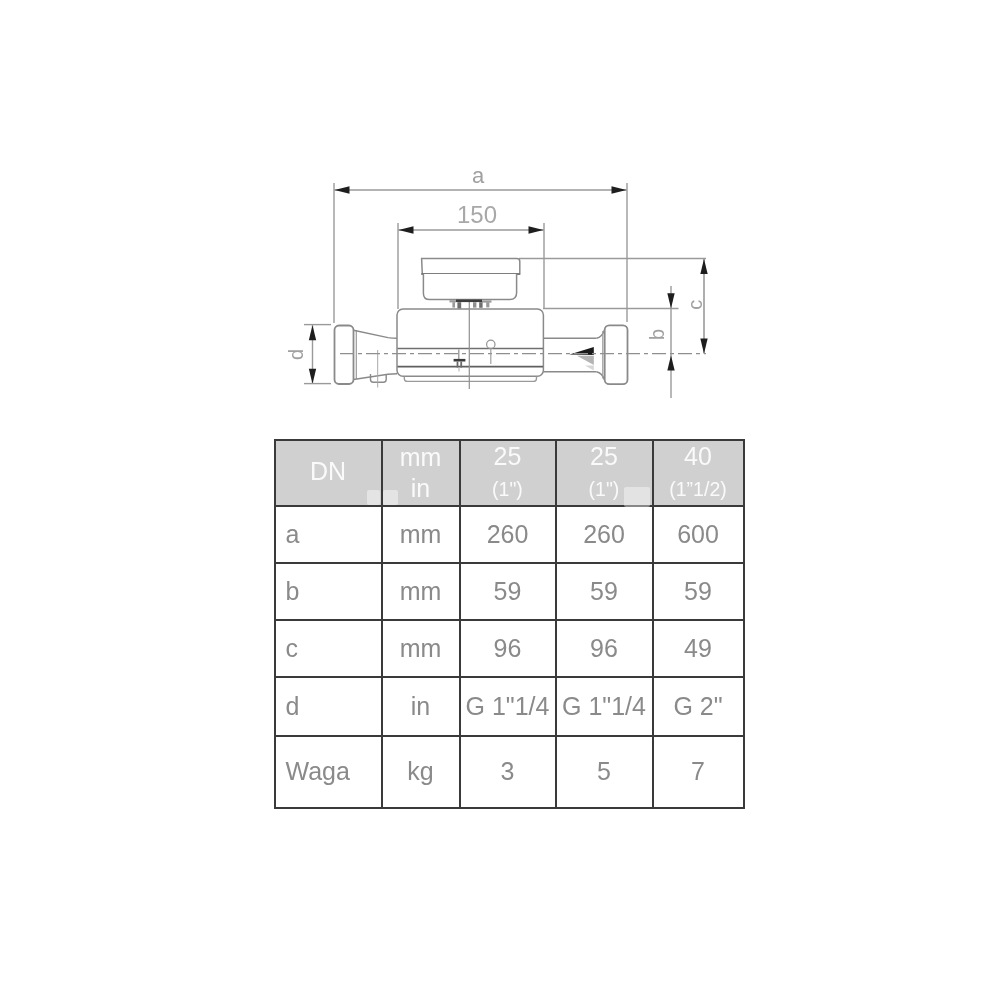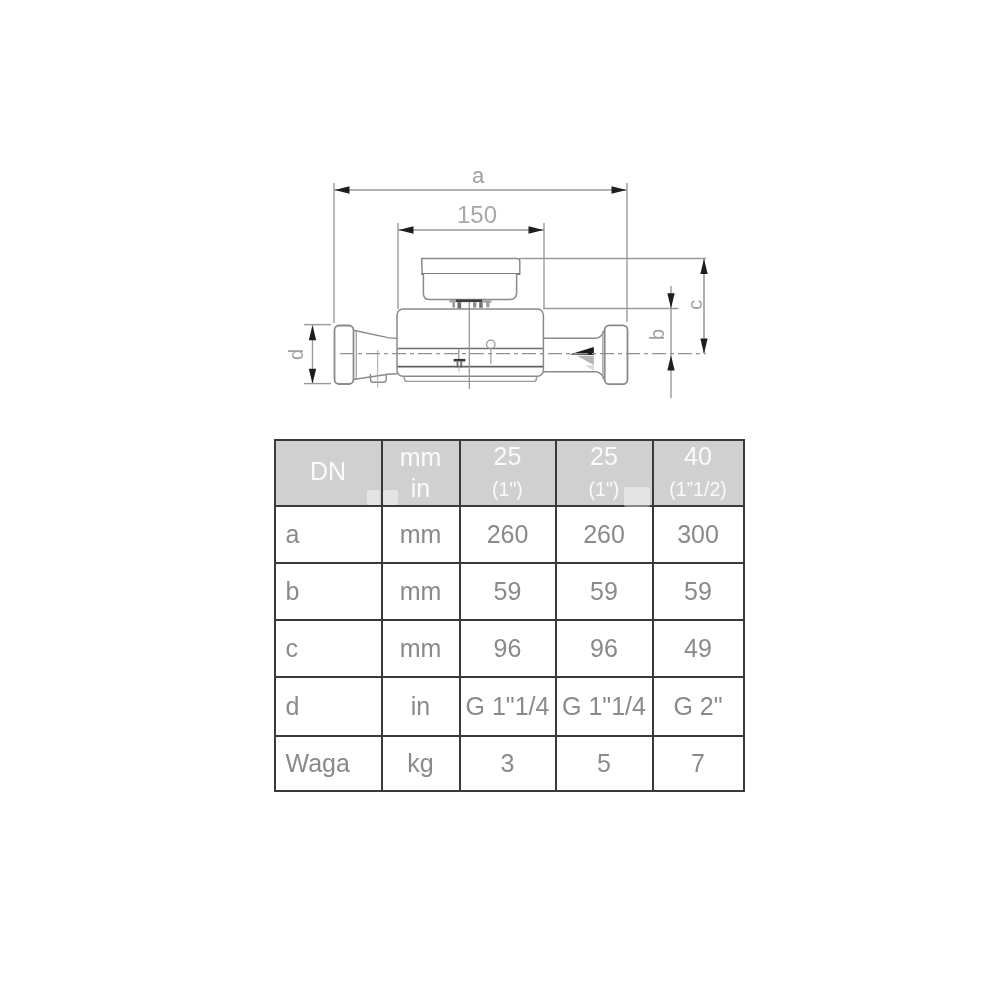--- a/index.html
+++ b/index.html
@@ -171,21 +171,21 @@
     <td>25<br><span class="sub">(1")</span></td>
     <td>25<br><span class="sub">(1")</span></td>
     <td>40<br><span class="sub">(1”1/2)</span></td>
   </tr>
 
   <tr style="height:57.5px">
     <td class="lft">a</td>
           <td>mm</td>
           <td>260</td>
           <td>260</td>
-          <td>300</td>
+          <td>600</td>
   </tr>
 
   <tr style="height:57px">
     <td class="lft">b</td>
           <td>mm</td>
           <td>59</td>
           <td>59</td>
           <td>59</td>
   </tr>
 
@@ -198,21 +198,21 @@
   </tr>
 
   <tr style="height:58.5px">
     <td class="lft">d</td>
           <td>in</td>
           <td>G 1"1/4</td>
           <td>G 1"1/4</td>
           <td>G 2"</td>
   </tr>
 
-  <tr style="height:55px">
+  <tr style="height:72px">
     <td class="lft">Waga</td>
           <td>kg</td>
           <td>3</td>
           <td>5</td>
           <td>7</td>
   </tr>
 </tbody>
     </table>
 
 <div style="position:absolute;left:367px;top:490px;width:13px;height:15px;background:rgba(255,255,255,0.42);border-radius:2px;"></div>

